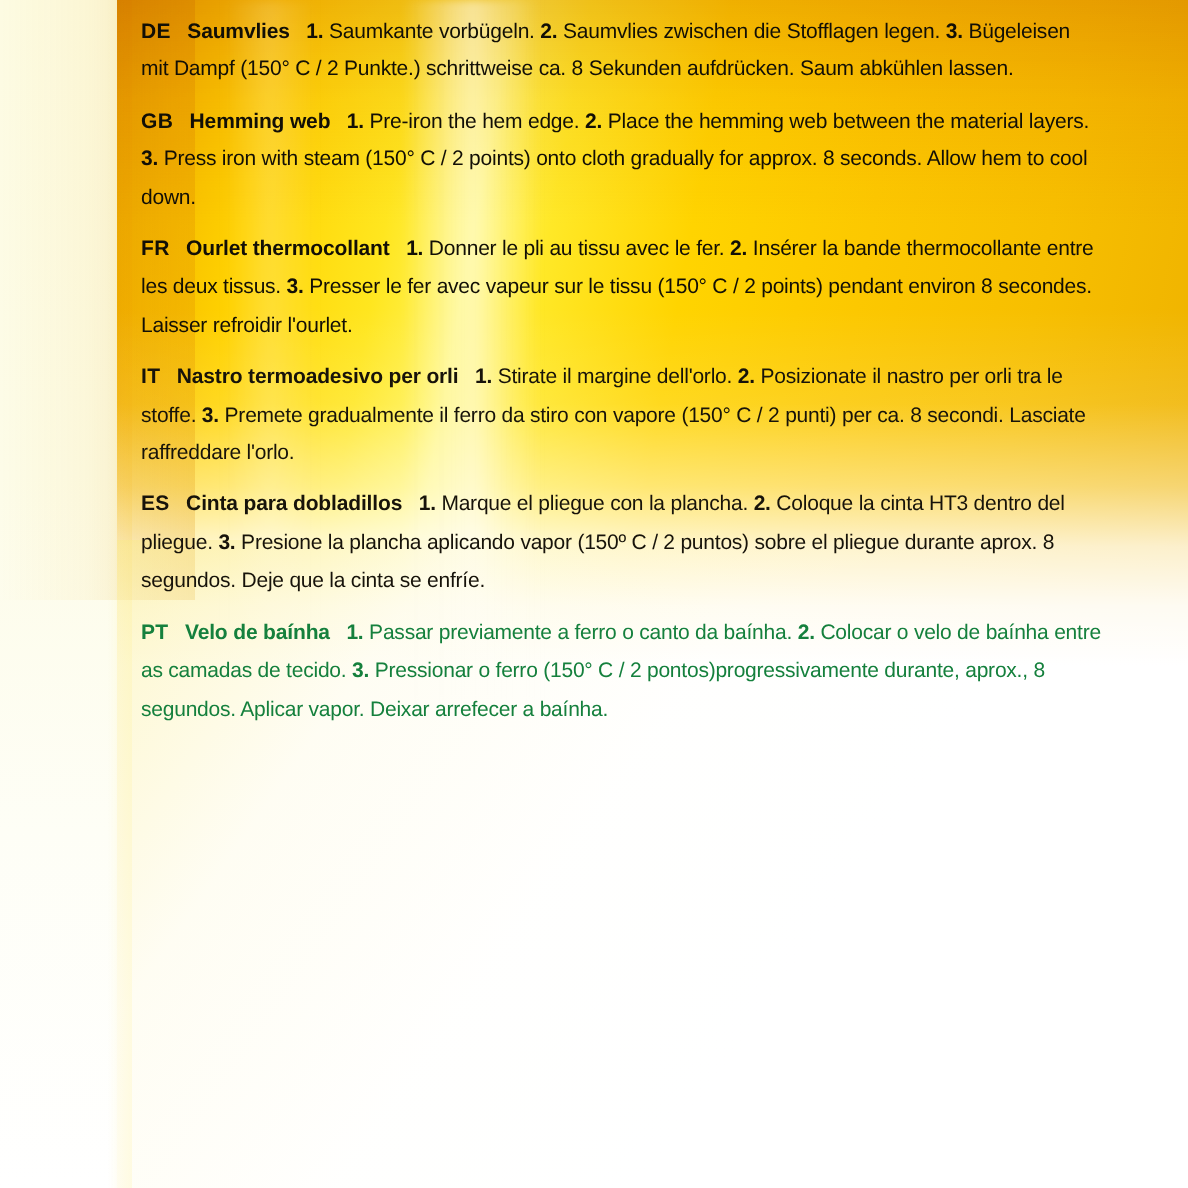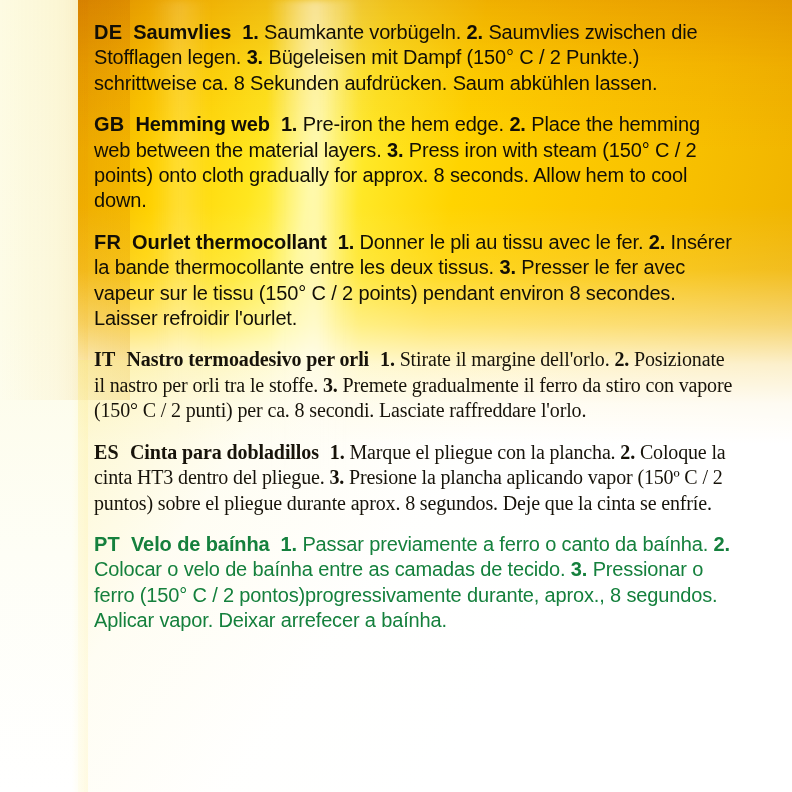--- a/index.html
+++ b/index.html
@@ -155,34 +155,34 @@
   
   #instructions {
     position: absolute;
     left: 94px;
     top: 4px;
     width: 640px;
     z-index: 5;
   }
 
   .lang-block {
-    margin: 16px 0 9px 0;
+    margin: 4px 0 9px 0;
     color: #141008;
-    font-size: 20px;
+    font-size: 14px;
     line-height: 25.4px;
     letter-spacing: -0.15px;
     font-stretch: condensed;
     text-rendering: optimizeLegibility;
   }
 
   .lang-block:last-child { margin-bottom: 0; }
 
   
   .lang-block.tone-dark  { color: #120f06; }
-  .lang-block.tone-mid   { color: #17130a; font-family: Liberation Serif, serif; }
+  .lang-block.tone-mid   { color: #17130a; }
   .lang-block.tone-warm  { color: #15803d; }
 
   .lang-code {
     font-weight: bold;
     letter-spacing: 0.2px;
   }
   .lang-title {
     font-weight: bold;
     letter-spacing: -0.1px;
   }

